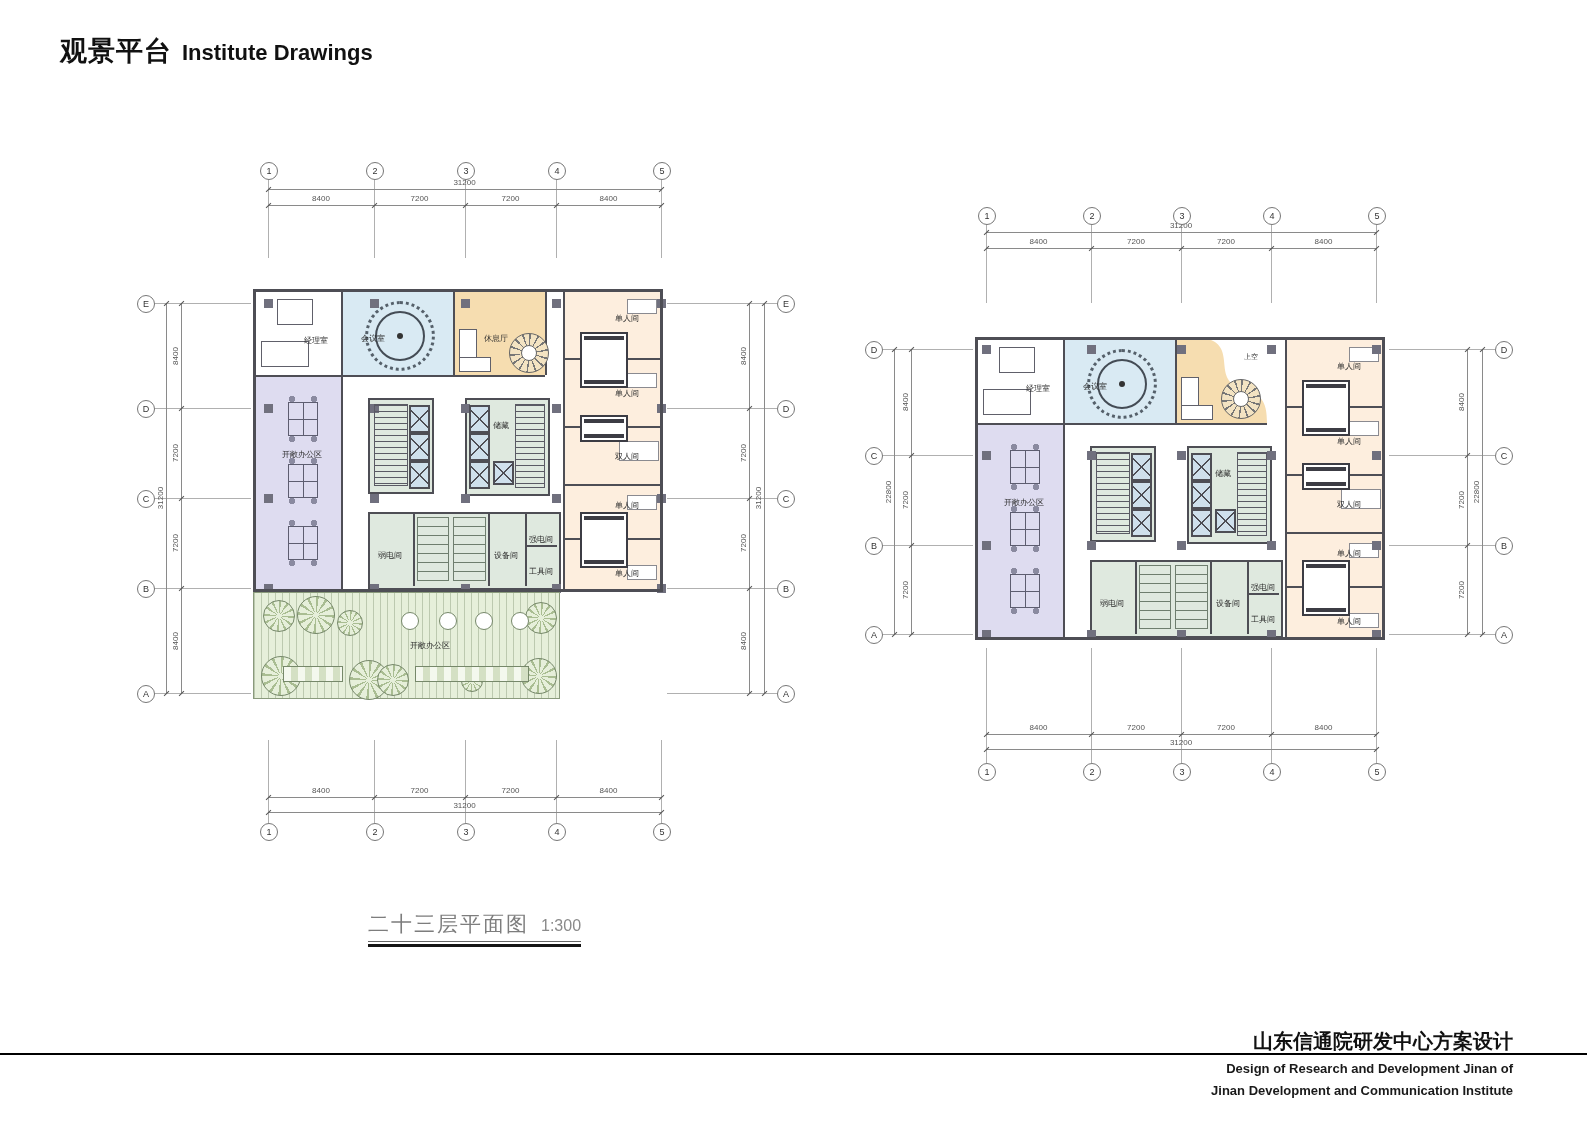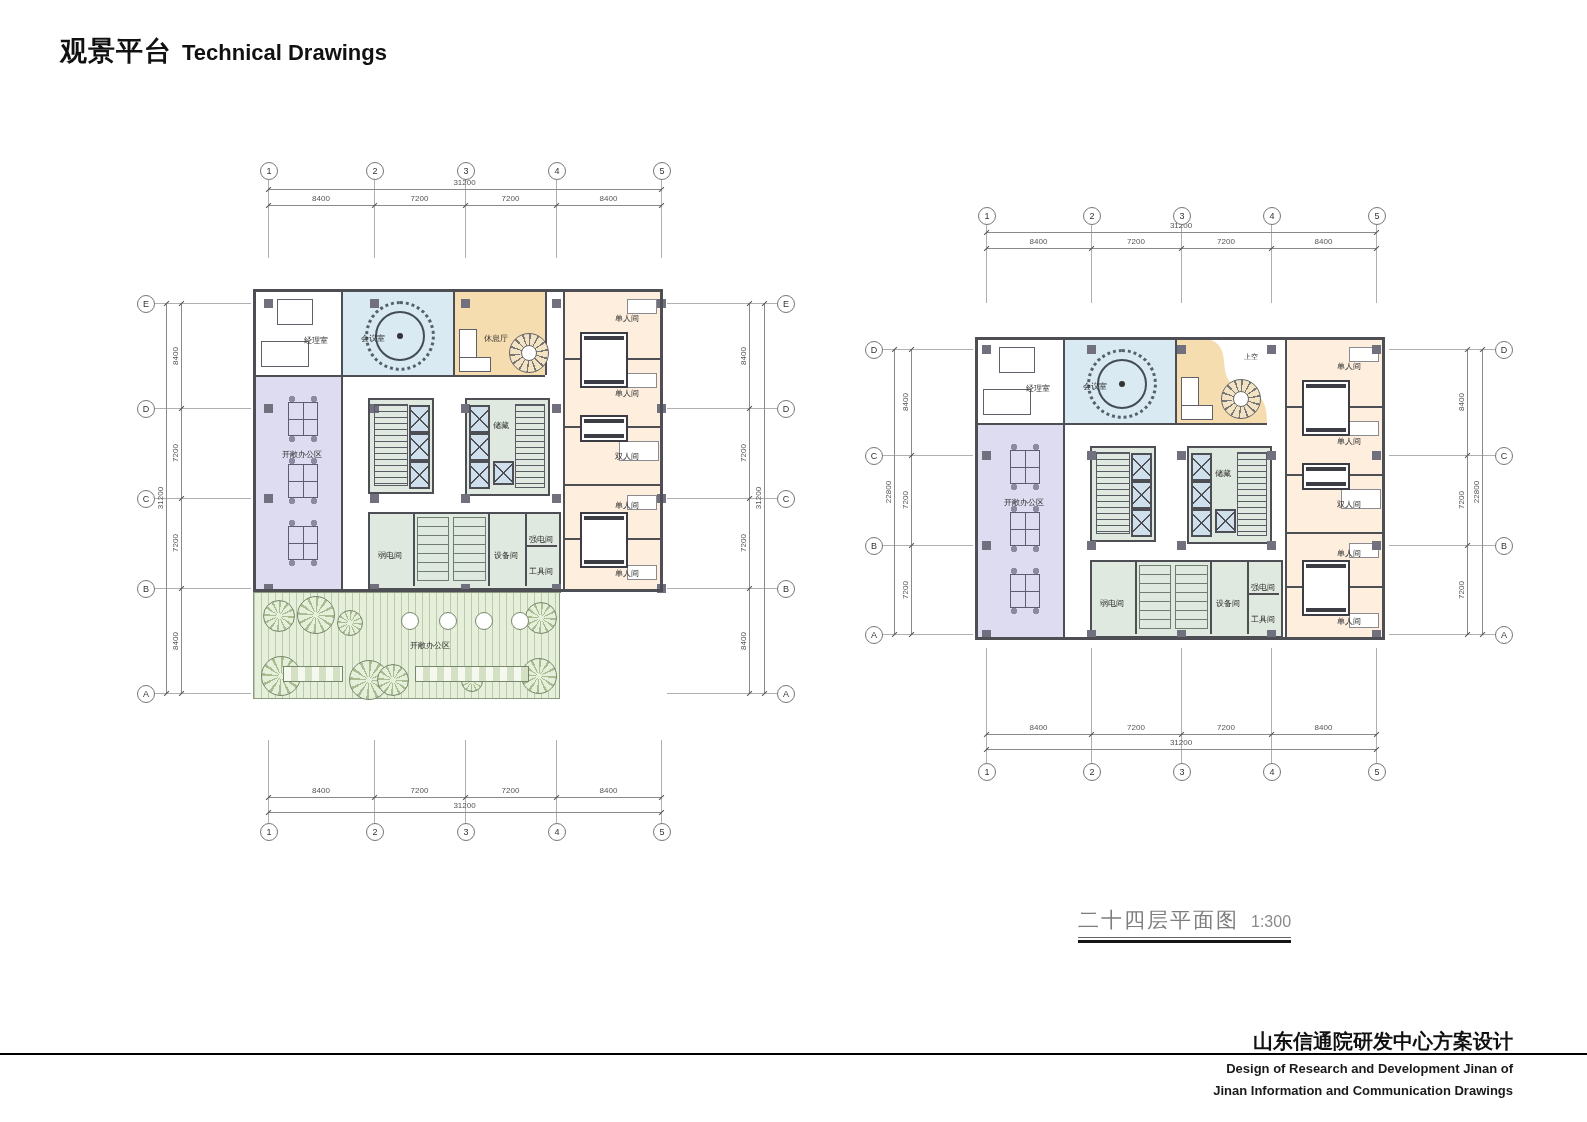--- a/index.html
+++ b/index.html
@@ -63,36 +63,36 @@
   .f-line{background:#000;}
   .f-en{font-size:13px;font-weight:600;color:#1a1a1a;}
 </style>
 </head>
 <body>
 
 <div id="sheet">
 
   <div class="a hdr" style="left:60px;top:33px;">
     <span class="t-zh">观景平台</span>
-    <span class="t-en">Technical Drawings</span>
+    <span class="t-en">Institute Drawings</span>
   </div>
 
-
-  <div class="a caption" style="left:1078px;top:906px;">
+  <div class="a caption" style="left:368px;top:910px;">
     <div>
-      <span class="cap-zh">二十四层平面图</span><span class="cap-scale">1:300</span>
+      <span class="cap-zh">二十三层平面图</span><span class="cap-scale">1:300</span>
     </div>
     <div class="cap-rule1"></div>
     <div class="cap-rule2"></div>
   </div>
 
+
   <div class="a f-zh" style="right:74px;top:1028px;">山东信通院研发中心方案设计</div>
   <div class="a f-line" style="left:0;top:1053px;width:1587px;height:2px;"></div>
   <div class="a f-en" style="right:74px;top:1061px;">Design of Research and Development Jinan of</div>
-  <div class="a f-en" style="right:74px;top:1083px;">Jinan Information and Communication Drawings</div>
+  <div class="a f-en" style="right:74px;top:1083px;">Jinan Development and Communication Institute</div>
 
 <div class="a" style="left: 268px; top: 178px; width: 1px; height: 80px; background: rgb(176, 176, 176);"></div>
     <div class="a" style="left: 374px; top: 178px; width: 1px; height: 80px; background: rgb(176, 176, 176);"></div>
     <div class="a" style="left: 465px; top: 178px; width: 1px; height: 80px; background: rgb(176, 176, 176);"></div>
     <div class="a" style="left: 556px; top: 178px; width: 1px; height: 80px; background: rgb(176, 176, 176);"></div>
     <div class="a" style="left: 661px; top: 178px; width: 1px; height: 80px; background: rgb(176, 176, 176);"></div>
     <div class="a bubble" style="left: 260px; top: 162px;">1</div>
     <div class="a bubble" style="left: 366px; top: 162px;">2</div>
     <div class="a bubble" style="left: 457px; top: 162px;">3</div>
     <div class="a bubble" style="left: 548px; top: 162px;">4</div>

